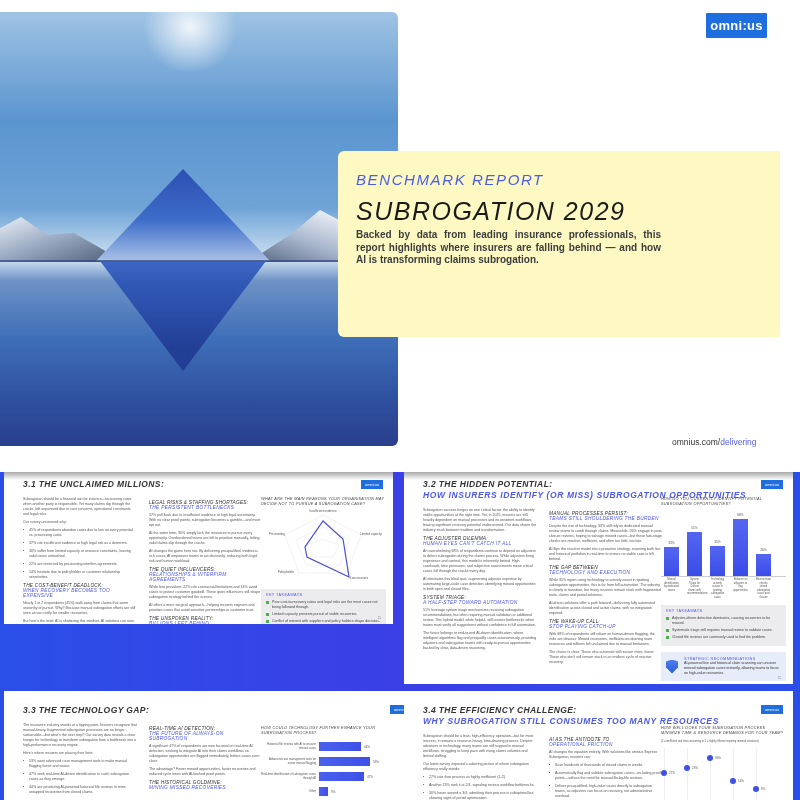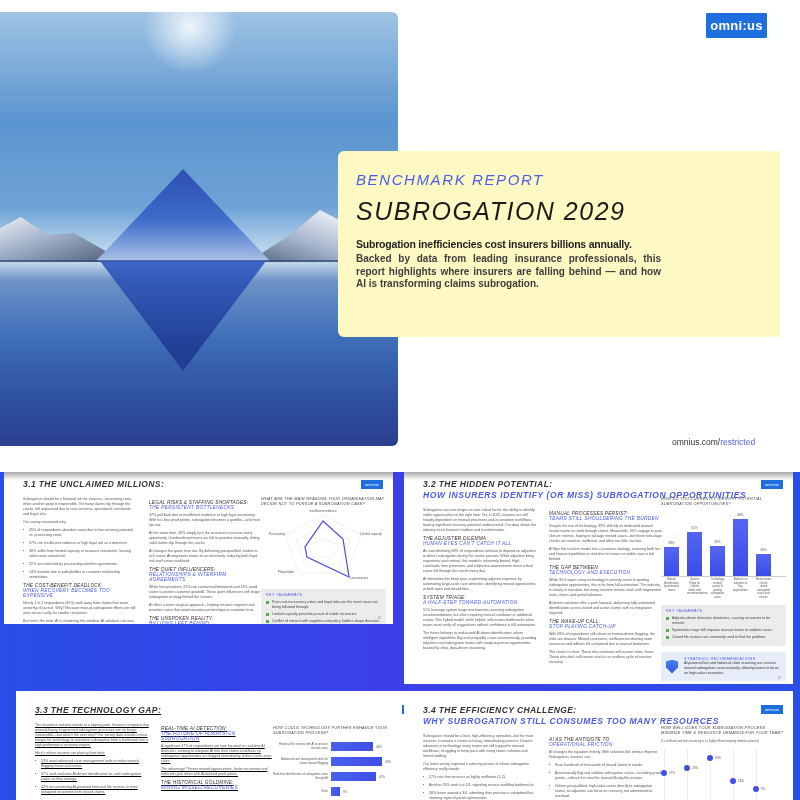--- a/index.html
+++ b/index.html
@@ -41,21 +41,21 @@
           color: #fff; font-size: 13px; font-weight: 700; display: flex; align-items: center; justify-content: center; border-radius: 1px; letter-spacing: 0.3px; }
   .url { position: absolute; left: 672px; top: 437px; font-size: 8.5px; color: #333; }
   .url span { color: #5a63e0; }
 
   
   .grid { position: absolute; left: 0; top: 472px; width: 800px; height: 328px;
           background: linear-gradient(90deg, #2a4ee8 0%, #3b3fe6 50%, #2a4ee8 100%); }
   .page { position: absolute; background: #ffffff; overflow: hidden; padding: 7px 0 0 19px; }
   .p1 { left: 4px; top: 0; width: 389px; height: 152px; }
   .p2 { left: 404px; top: 0; width: 389px; height: 212px; }
-  .p3 { left: 16px; top: 219px; width: 418px; height: 109px; text-decoration: underline; }
+  .p3 { left: 4px; top: 219px; width: 418px; height: 109px; }
   .p4 { left: 404px; top: 219px; width: 389px; height: 109px; }
   .page-top-shadow { position: absolute; left: 0; top: 0; width: 100%; height: 8px; background: linear-gradient(180deg, #a9a9a9, rgba(255,255,255,0)); }
   .sec-title { font-size: 8.5px; font-style: italic; font-weight: 700; color: #333; letter-spacing: .4px; }
   .sec-sub { font-size: 8.5px; font-style: italic; font-weight: 700; color: #4d59e6; letter-spacing: .6px; margin-top: 1px; }
   .mini-logo { position: absolute; right: 10px; top: 8px; width: 22px; height: 9px; background: #1e6ee0; color: #fff;
                font-size: 4px; display:flex; align-items:center; justify-content:center; }
   .cols { display: flex; gap: 12px; margin-top: 8px; width: 240px; }
   .col { width: 114px; }
   .txt { font-size: 3.6px; line-height: 5px; color: #555; margin-bottom: 3px; }
   .h2 { font-size: 4.8px; font-style: italic; color: #333; margin-top: 3px; letter-spacing:.2px; }
@@ -108,25 +108,24 @@
     <div class="pyramid-ref"></div>
   </div>
 
   <div class="logo">omni:us</div>
 
   <div class="title-card">
     <div class="kicker">BENCHMARK REPORT</div>
     <div class="title">
       <div>SUBROGATION 2029</div>
     </div>
-    <div class="lead">Subrogation inefficiencies cost insurers billions annually.</div>
     <div class="body">Backed by data from leading insurance professionals, this report highlights where insurers are falling behind — and how AI is transforming claims subrogation.</div>
   </div>
 
-  <div class="url"><span style="color:#333">omnius.com/</span><span>restricted</span></div>
+  <div class="url"><span style="color:#333">omnius.com/</span><span>delivering</span></div>
 
   <div class="grid">
 
     <div class="page p1">
       <div class="page-top-shadow"></div>
       <div class="sec-title">3.1 THE UNCLAIMED MILLIONS:</div>
       <div class="mini-logo">omni:us</div>
       <div class="cols">
         <div class="col">
           <div class="txt">Subrogation should be a financial win for insurers—recovering costs when another party is responsible. Yet many claims slip through the cracks, left unpursued due to cost concerns, operational constraints and legal risks.</div>

